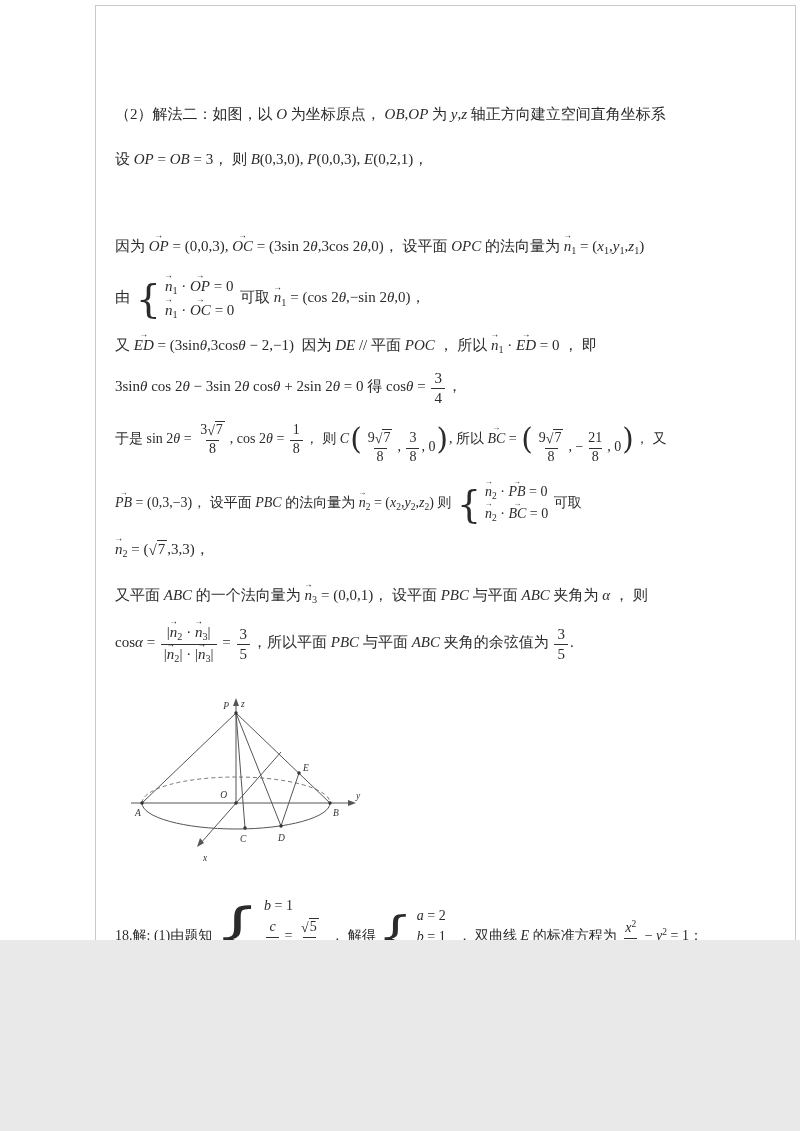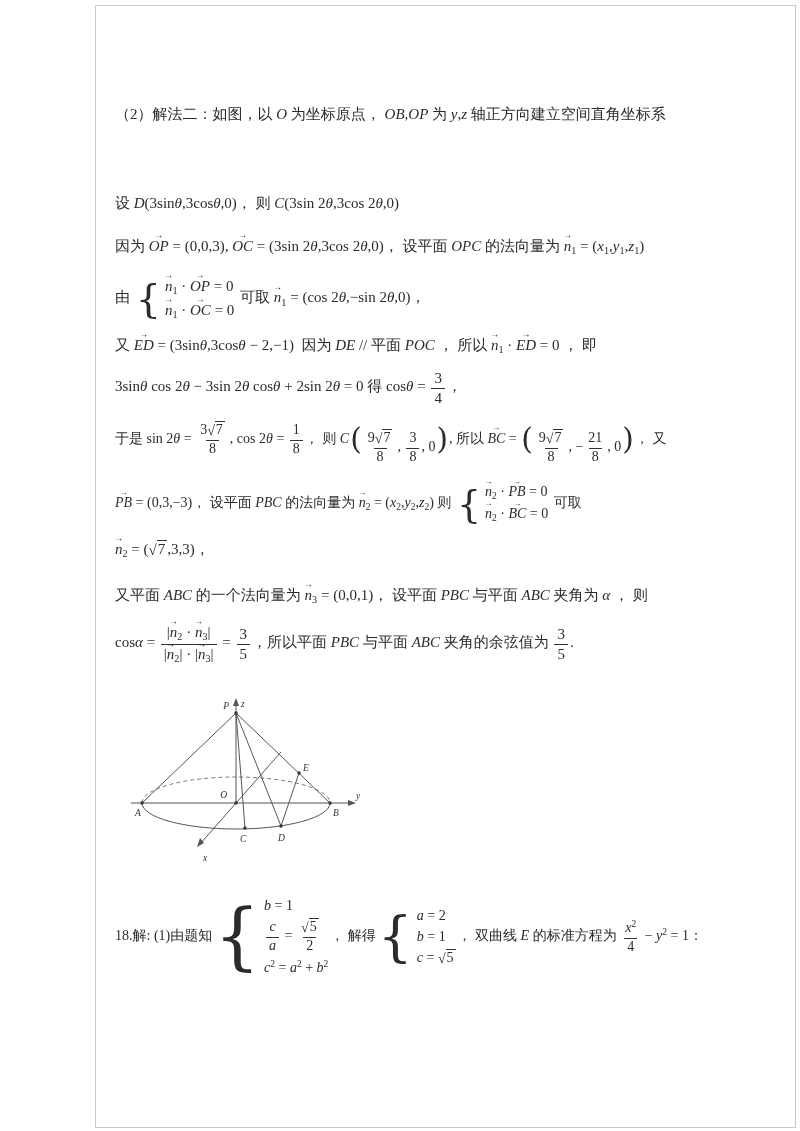--- a/index.html
+++ b/index.html
@@ -1,16 +1,16 @@
 <!DOCTYPE html>
 <html><head>
 <meta charset="utf-8">
 <style>
   html,body{margin:0;padding:0;background:#e9e9e9;}
-  .page{position:relative;width:800px;height:1131px;margin:0 auto;background:#ffffff;
+  .page{position:relative;width:800px;height:940px;margin:0 auto;background:#ffffff;
         font-family:"Liberation Serif","DejaVu Serif",serif;color:#2b2b2b;overflow:hidden;}
   .frame{position:absolute;left:95px;top:5px;width:699px;height:1121px;border:1px solid #c9c9c9;pointer-events:none;}
   .mline{position:absolute;left:115px;white-space:pre;font-size:15px;line-height:1.3;color:#2b2b2b;}
   .fs14{font-size:14px;}
   .mi{font-style:italic;}
   .msub{font-size:0.68em;vertical-align:-0.32em;}
   .msup{font-size:0.68em;vertical-align:0.5em;}
   .vec{position:relative;display:inline-block;font-style:italic;}
   .vec .arr{position:absolute;left:50%;top:-0.66em;transform:translateX(-50%);font-size:0.58em;font-style:normal;line-height:1;}
   .frac{display:inline-flex;flex-direction:column;align-items:center;vertical-align:middle;text-align:center;line-height:1.2;margin:0 2px;}
@@ -30,21 +30,21 @@
   .diagram svg{display:block;}
   .diagram text{font-family:"Liberation Serif",serif;font-style:italic;font-size:9.5px;fill:#333;}
 </style>
 </head>
 <body>
 
 <div class="page">
   <div class="frame"></div>
 
   <div class="mline" style="top:105px"><span class="mt">（2）解法二：如图，以 </span><span class="mi">O</span><span class="mt"> 为坐标原点， </span><span class="mi">OB</span><span class="mt">,</span><span class="mi">OP</span><span class="mt"> 为 </span><span class="mi">y</span><span class="mt">,</span><span class="mi">z</span><span class="mt"> 轴正方向建立空间直角坐标系</span></div>
-  <div class="mline" style="top:194px"><span class="mt">设 </span><span class="mi">D</span><span class="mt">(3sin</span><span class="mi">θ</span><span class="mt">,3cos</span><span class="mi">θ</span><span class="mt">,0)， 则 </span><span class="mi">C</span><span class="mt">(3sin 2</span><span class="mi">θ</span><span class="mt">,3cos 2</span><span class="mi">θ</span><span class="mt">,0)</span></div>
+  <div class="mline" style="top:150px"><span class="mt">设 </span><span class="mi">OP</span><span class="mt"> = </span><span class="mi">OB</span><span class="mt"> = 3， 则 </span><span class="mi">B</span><span class="mt">(0,3,0), </span><span class="mi">P</span><span class="mt">(0,0,3), </span><span class="mi">E</span><span class="mt">(0,2,1)，</span></div>
   <div class="mline" style="top:237px"><span class="mt">因为 </span><span class="vec"><span class="arr">→</span><span class="mi">OP</span></span><span class="mt"> = (0,0,3), </span><span class="vec"><span class="arr">→</span><span class="mi">OC</span></span><span class="mt"> = (3sin 2</span><span class="mi">θ</span><span class="mt">,3cos 2</span><span class="mi">θ</span><span class="mt">,0)， 设平面 </span><span class="mi">OPC</span><span class="mt"> 的法向量为 </span><span class="vec"><span class="arr">→</span><span class="mi">n</span></span><span class="msub">1</span><span class="mt"> = (</span><span class="mi">x</span><span class="msub">1</span><span class="mt">,</span><span class="mi">y</span><span class="msub">1</span><span class="mt">,</span><span class="mi">z</span><span class="msub">1</span><span class="mt">)</span></div>
   <div class="mline" style="top:277px"><span class="mt">由 </span><span class="cases"><span class="brace" style="font-size: 39.6px;">{</span><span class="rows"><span class="row"><span class="vec"><span class="arr">→</span><span class="mi">n</span></span><span class="msub">1</span><span class="mt"> · </span><span class="vec"><span class="arr">→</span><span class="mi">OP</span></span><span class="mt"> = 0</span></span><span class="row"><span class="vec"><span class="arr">→</span><span class="mi">n</span></span><span class="msub">1</span><span class="mt"> · </span><span class="vec"><span class="arr">→</span><span class="mi">OC</span></span><span class="mt"> = 0</span></span></span></span><span class="mt"> 可取 </span><span class="vec"><span class="arr">→</span><span class="mi">n</span></span><span class="msub">1</span><span class="mt"> = (cos 2</span><span class="mi">θ</span><span class="mt">,−sin 2</span><span class="mi">θ</span><span class="mt">,0)，</span></div>
   <div class="mline" style="top:336px"><span class="mt">又 </span><span class="vec"><span class="arr">→</span><span class="mi">ED</span></span><span class="mt"> = (3sin</span><span class="mi">θ</span><span class="mt">,3cos</span><span class="mi">θ</span><span class="mt"> − 2,−1)  因为 </span><span class="mi">DE</span><span class="mt"> // 平面 </span><span class="mi">POC</span><span class="mt"> ， 所以 </span><span class="vec"><span class="arr">→</span><span class="mi">n</span></span><span class="msub">1</span><span class="mt"> · </span><span class="vec"><span class="arr">→</span><span class="mi">ED</span></span><span class="mt"> = 0 ， 即</span></div>
   <div class="mline" style="top:368px"><span class="mt">3sin</span><span class="mi">θ</span><span class="mt"> cos 2</span><span class="mi">θ</span><span class="mt"> − 3sin 2</span><span class="mi">θ</span><span class="mt"> cos</span><span class="mi">θ</span><span class="mt"> + 2sin 2</span><span class="mi">θ</span><span class="mt"> = 0 得 cos</span><span class="mi">θ</span><span class="mt"> = </span><span class="frac"><span class="num">3</span><span class="den">4</span></span><span class="mt">，</span></div>
   <div class="mline fs14" style="top:413px"><span class="mt">于是 sin 2</span><span class="mi">θ</span><span class="mt"> = </span><span class="frac"><span class="num"><span class="mt">3</span><span class="sqrt"><span class="rad">√</span><span class="sqc">7</span></span></span><span class="den">8</span></span><span class="mt">, cos 2</span><span class="mi">θ</span><span class="mt"> = </span><span class="frac"><span class="num">1</span><span class="den">8</span></span><span class="mt">， 则 </span><span class="mi">C</span><span class="pgroup"><span class="par" style="font-size: 29.6px;">(</span><span class="pin"><span class="frac"><span class="num"><span class="mt">9</span><span class="sqrt"><span class="rad">√</span><span class="sqc">7</span></span></span><span class="den">8</span></span><span class="mt">, </span><span class="frac"><span class="num">3</span><span class="den">8</span></span><span class="mt">, 0</span></span><span class="par" style="font-size: 29.6px;">)</span></span><span class="mt">, 所以 </span><span class="vec"><span class="arr">→</span><span class="mi">BC</span></span><span class="mt"> = </span><span class="pgroup"><span class="par" style="font-size: 29.6px;">(</span><span class="pin"><span class="frac"><span class="num"><span class="mt">9</span><span class="sqrt"><span class="rad">√</span><span class="sqc">7</span></span></span><span class="den">8</span></span><span class="mt">, −</span><span class="frac"><span class="num">21</span><span class="den">8</span></span><span class="mt">, 0</span></span><span class="par" style="font-size: 29.6px;">)</span></span><span class="mt">， 又</span></div>
   <div class="mline fs14" style="top:483px"><span class="vec"><span class="arr">→</span><span class="mi">PB</span></span><span class="mt"> = (0,3,−3)， 设平面 </span><span class="mi">PBC</span><span class="mt"> 的法向量为 </span><span class="vec"><span class="arr">→</span><span class="mi">n</span></span><span class="msub">2</span><span class="mt"> = (</span><span class="mi">x</span><span class="msub">2</span><span class="mt">,</span><span class="mi">y</span><span class="msub">2</span><span class="mt">,</span><span class="mi">z</span><span class="msub">2</span><span class="mt">) 则 </span><span class="cases"><span class="brace" style="font-size: 37.8px;">{</span><span class="rows"><span class="row"><span class="vec"><span class="arr">→</span><span class="mi">n</span></span><span class="msub">2</span><span class="mt"> · </span><span class="vec"><span class="arr">→</span><span class="mi">PB</span></span><span class="mt"> = 0</span></span><span class="row"><span class="vec"><span class="arr">→</span><span class="mi">n</span></span><span class="msub">2</span><span class="mt"> · </span><span class="vec"><span class="arr">→</span><span class="mi">BC</span></span><span class="mt"> = 0</span></span></span></span><span class="mt"> 可取</span></div>
   <div class="mline" style="top:540px"><span class="vec"><span class="arr">→</span><span class="mi">n</span></span><span class="msub">2</span><span class="mt"> = (</span><span class="sqrt"><span class="rad">√</span><span class="sqc">7</span></span><span class="mt">,3,3)，</span></div>
   <div class="mline" style="top:586px"><span class="mt">又平面 </span><span class="mi">ABC</span><span class="mt"> 的一个法向量为 </span><span class="vec"><span class="arr">→</span><span class="mi">n</span></span><span class="msub">3</span><span class="mt"> = (0,0,1)， 设平面 </span><span class="mi">PBC</span><span class="mt"> 与平面 </span><span class="mi">ABC</span><span class="mt"> 夹角为 </span><span class="mi">α</span><span class="mt"> ， 则</span></div>
   <div class="mline" style="top:622px"><span class="mt">cos</span><span class="mi">α</span><span class="mt"> = </span><span class="frac"><span class="num"><span class="mt">|</span><span class="vec"><span class="arr">→</span><span class="mi">n</span></span><span class="msub">2</span><span class="mt"> · </span><span class="vec"><span class="arr">→</span><span class="mi">n</span></span><span class="msub">3</span><span class="mt">|</span></span><span class="den"><span class="mt">|</span><span class="vec"><span class="arr">→</span><span class="mi">n</span></span><span class="msub">2</span><span class="mt">| · |</span><span class="vec"><span class="arr">→</span><span class="mi">n</span></span><span class="msub">3</span><span class="mt">|</span></span></span><span class="mt"> = </span><span class="frac"><span class="num">3</span><span class="den">5</span></span><span class="mt">，所以平面 </span><span class="mi">PBC</span><span class="mt"> 与平面 </span><span class="mi">ABC</span><span class="mt"> 夹角的余弦值为 </span><span class="frac"><span class="num">3</span><span class="den">5</span></span><span class="mt">.</span></div>
 

